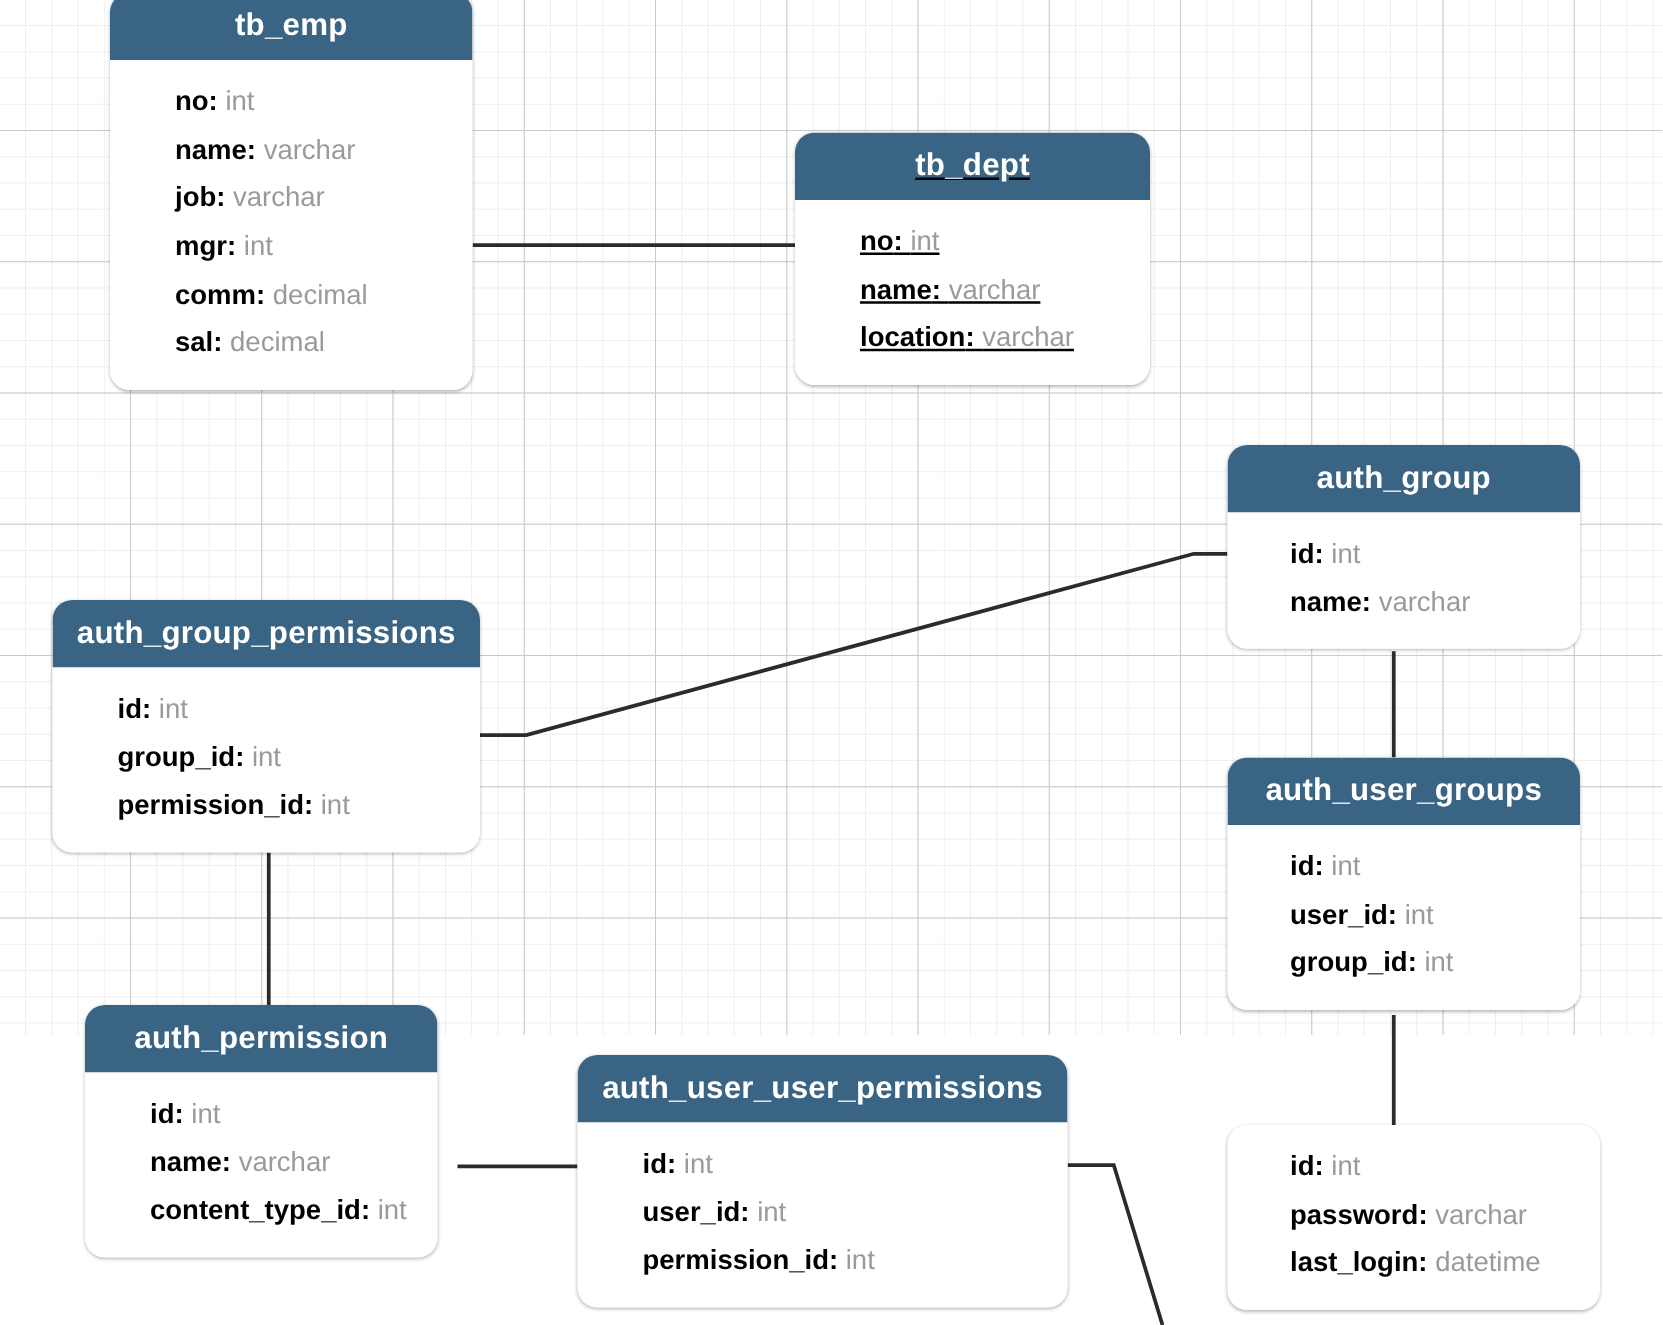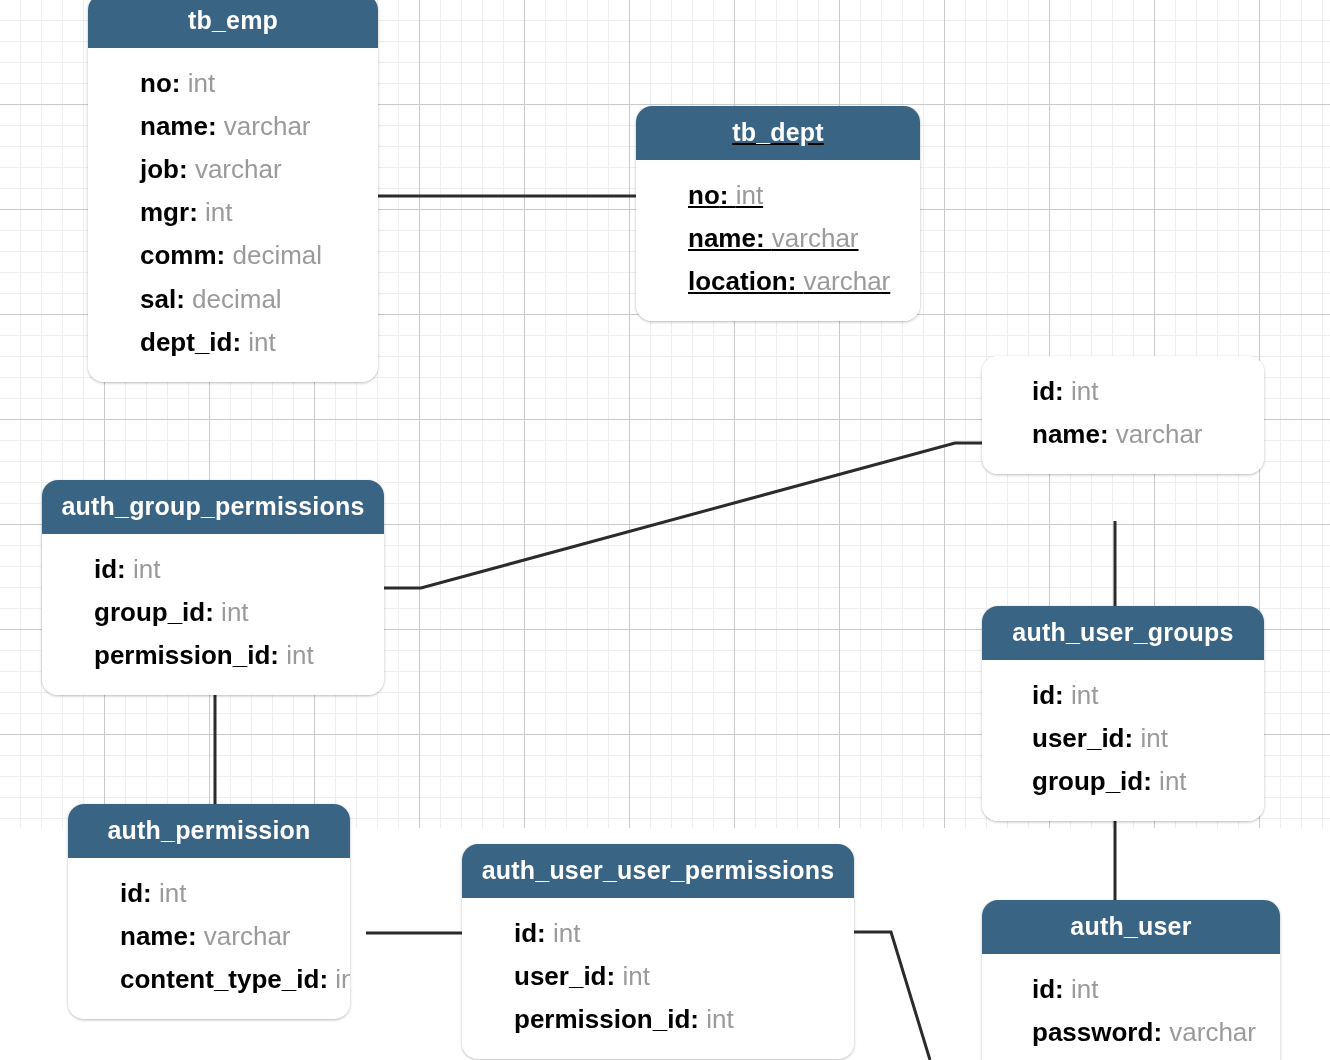--- a/index.html
+++ b/index.html
@@ -49,21 +49,21 @@
     text-align: center;
     padding: 12px 10px 13px 10px;
     letter-spacing: 0.2px;
     white-space: nowrap;
   }
   .entity-body {
     background: #ffffff;
     padding: 14px 0 18px 0;
   }
   .field {
-    font-size: 26px;
+    font-size: 22px;
     padding: 7px 18px 7px 48px;
     white-space: nowrap;
     line-height: 1.12;
   }
   .field .fname { color: #000000; font-weight: bold; }
   .field .fsep  { color: #000000; font-weight: bold; }
   .field .ftype { color: #9a9a9a; font-weight: normal; }
 
   
   #ent-tb_emp                     { left: 88px;  top: -6px;  width: 290px; }
@@ -108,34 +108,34 @@
 
   <div class="entity" id="ent-tb_emp">
     <div class="entity-header">tb_emp</div>
     <div class="entity-body">
       <div class="field"><span class="fname">no</span><span class="fsep">: </span><span class="ftype">int</span></div>
       <div class="field"><span class="fname">name</span><span class="fsep">: </span><span class="ftype">varchar</span></div>
       <div class="field"><span class="fname">job</span><span class="fsep">: </span><span class="ftype">varchar</span></div>
       <div class="field"><span class="fname">mgr</span><span class="fsep">: </span><span class="ftype">int</span></div>
       <div class="field"><span class="fname">comm</span><span class="fsep">: </span><span class="ftype">decimal</span></div>
       <div class="field"><span class="fname">sal</span><span class="fsep">: </span><span class="ftype">decimal</span></div>
-      <div class="field"><span class="fname">dept_id</span><span class="fsep">: </span><span class="ftype">int</span></div>
     </div>
   </div>
 
   <div class="entity" id="ent-tb_dept">
     <div class="entity-header">tb_dept</div>
     <div class="entity-body">
       <div class="field"><span class="fname">no</span><span class="fsep">: </span><span class="ftype">int</span></div>
       <div class="field"><span class="fname">name</span><span class="fsep">: </span><span class="ftype">varchar</span></div>
       <div class="field"><span class="fname">location</span><span class="fsep">: </span><span class="ftype">varchar</span></div>
     </div>
   </div>
 
   <div class="entity" id="ent-auth_group">
+    <div class="entity-header">auth_group</div>
     <div class="entity-body">
       <div class="field"><span class="fname">id</span><span class="fsep">: </span><span class="ftype">int</span></div>
       <div class="field"><span class="fname">name</span><span class="fsep">: </span><span class="ftype">varchar</span></div>
     </div>
   </div>
 
   <div class="entity" id="ent-auth_group_permissions">
     <div class="entity-header">auth_group_permissions</div>
     <div class="entity-body">
       <div class="field"><span class="fname">id</span><span class="fsep">: </span><span class="ftype">int</span></div>
@@ -165,21 +165,20 @@
   <div class="entity" id="ent-auth_user_user_permissions">
     <div class="entity-header">auth_user_user_permissions</div>
     <div class="entity-body">
       <div class="field"><span class="fname">id</span><span class="fsep">: </span><span class="ftype">int</span></div>
       <div class="field"><span class="fname">user_id</span><span class="fsep">: </span><span class="ftype">int</span></div>
       <div class="field"><span class="fname">permission_id</span><span class="fsep">: </span><span class="ftype">int</span></div>
     </div>
   </div>
 
   <div class="entity" id="ent-auth_user">
-    <div class="entity-header">auth_user</div>
     <div class="entity-body">
       <div class="field"><span class="fname">id</span><span class="fsep">: </span><span class="ftype">int</span></div>
       <div class="field"><span class="fname">password</span><span class="fsep">: </span><span class="ftype">varchar</span></div>
       <div class="field"><span class="fname">last_login</span><span class="fsep">: </span><span class="ftype">datetime</span></div>
     </div>
   </div>
 
 </div>
 
 </body></html>

